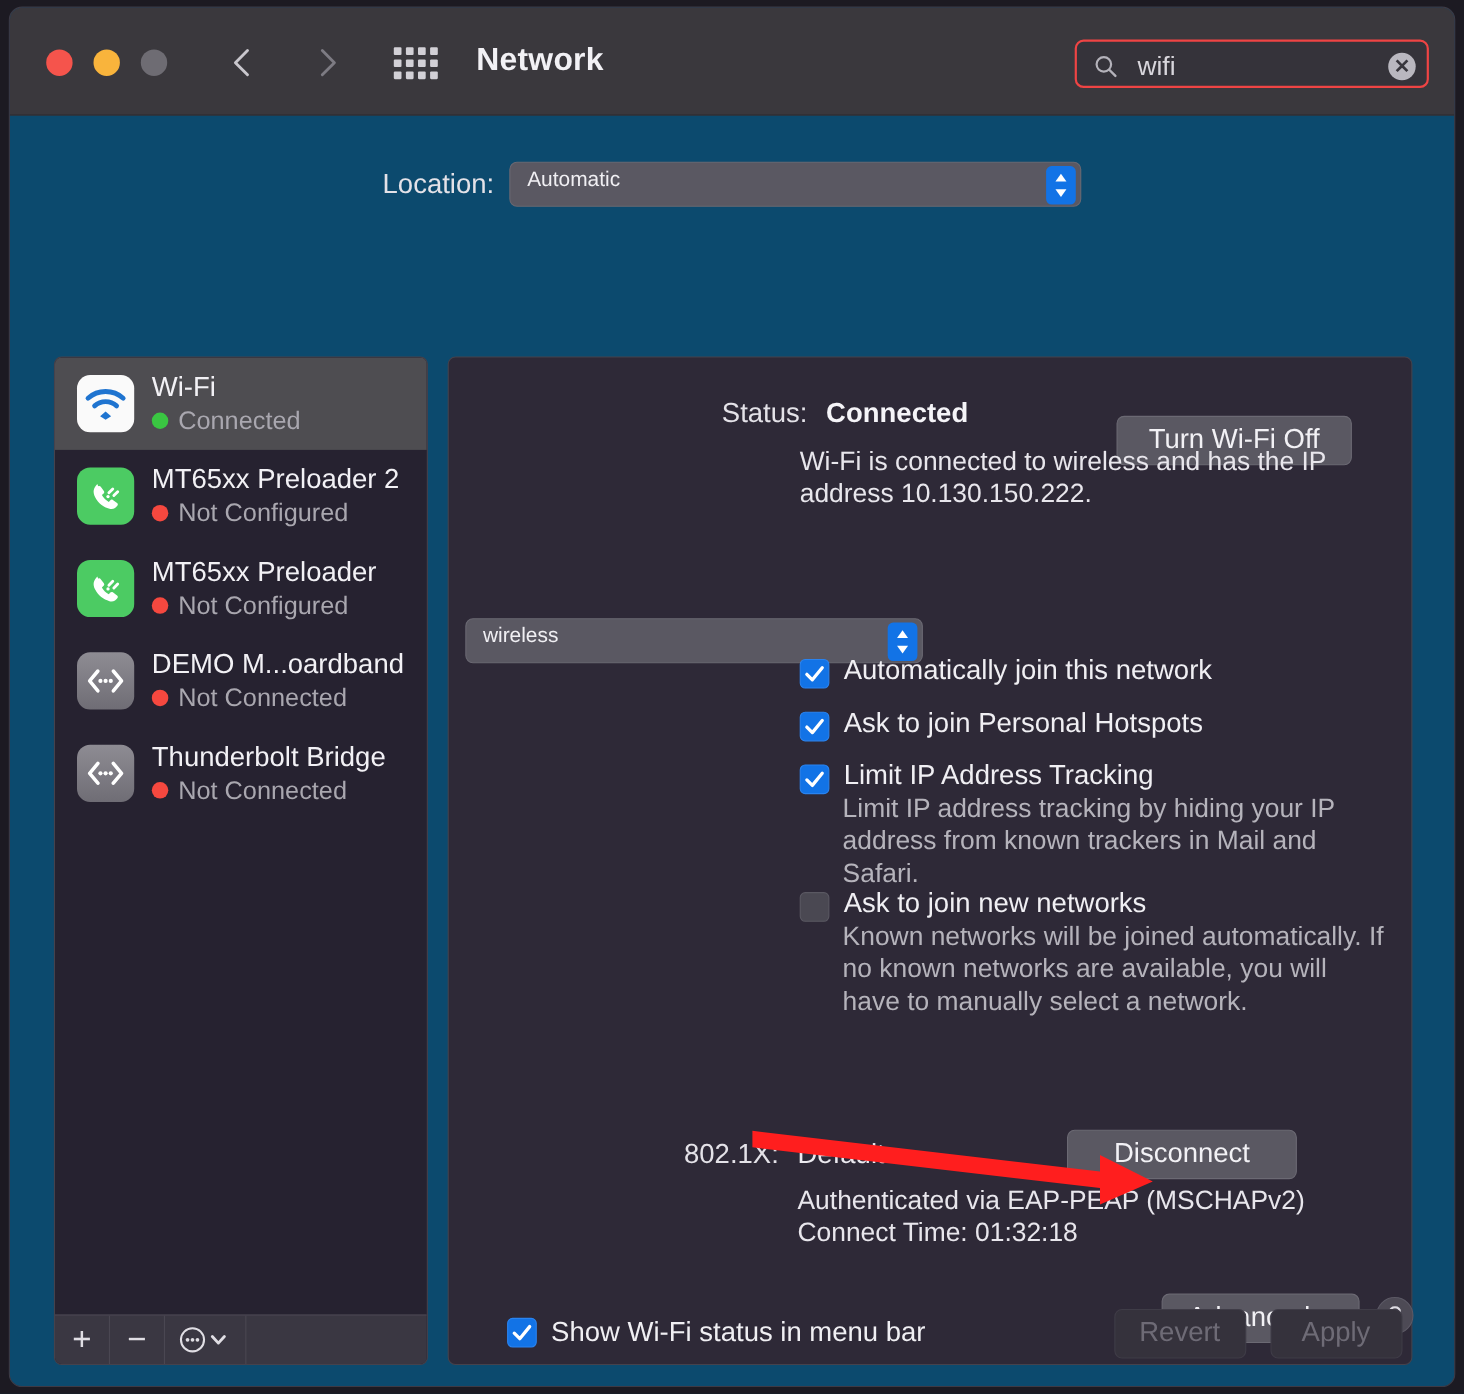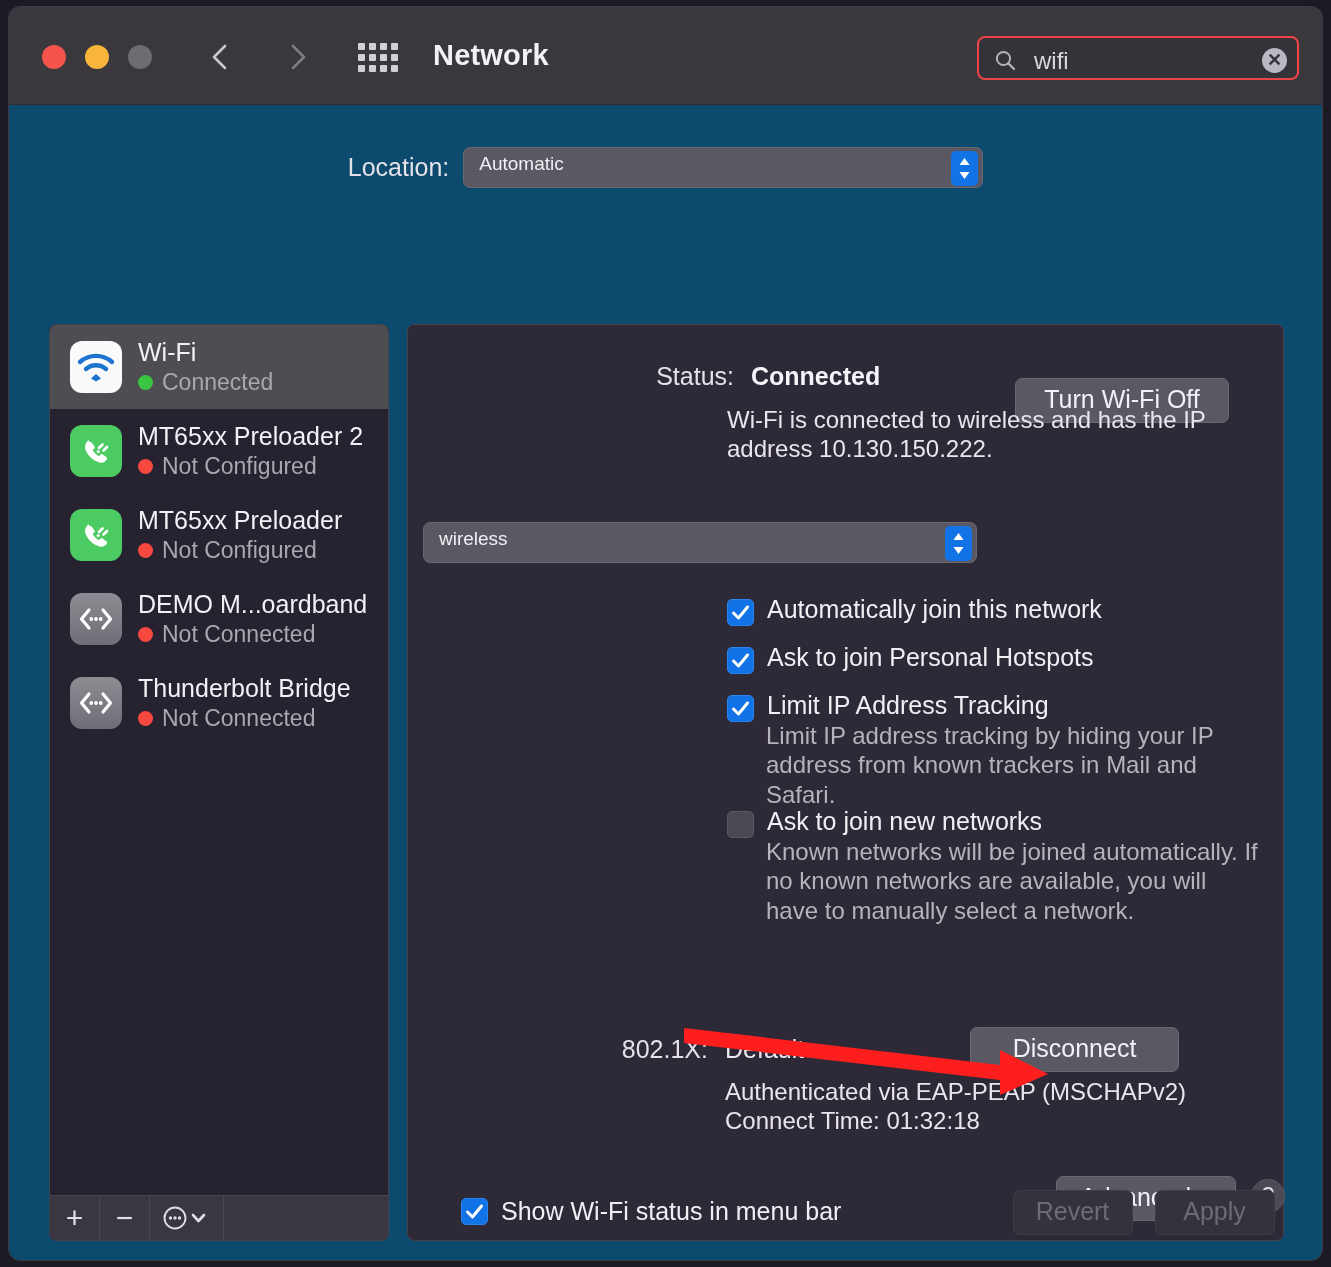--- a/index.html
+++ b/index.html
@@ -482,21 +482,21 @@
 
         <div class="row" style="left:4px; top:37px; width:100%; align-items:flex-end;">
           <div class="field-label" style="width:322px;">Status:</div>
           <div class="value-strong" style="margin-left:17px; width:280px;">Connected</div>
           <div class="btn" style="position:absolute; left:603px; top:-8px; width:214px;margin-top:24px;">Turn Wi-Fi Off</div>
         </div>
 
         <div class="bodytext" style="position:absolute; left:319px; top:80px; width:490px;">Wi-Fi is connected to wireless and has the IP address 10.130.150.222.</div>
 
         <div class="row" style="left:0; top:197px; width:100%; align-items:center;">
-          <div class="popup" style="margin-left:15px; width:554px;">
+          <div class="popup" style="margin-left:15px; width:416px;margin-top:40px;">
             <div class="ptext">wireless</div>
             <div class="stepper">
               <svg viewBox="0 0 27 35">
                   <path d="M13.5 7 L8.5 14 L18.5 14 Z" fill="#fff"></path>
                   <path d="M13.5 28 L8.5 21 L18.5 21 Z" fill="#fff"></path>
                 </svg>
             </div>
           </div>
         </div>
 

